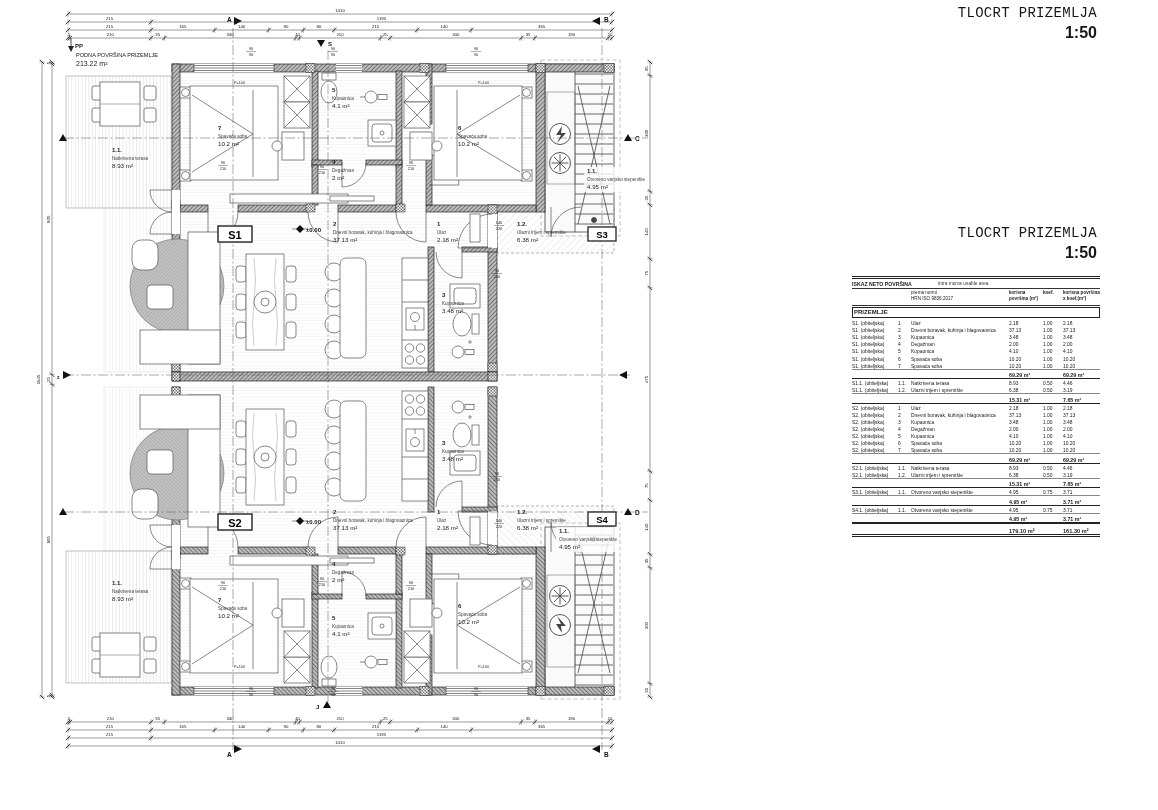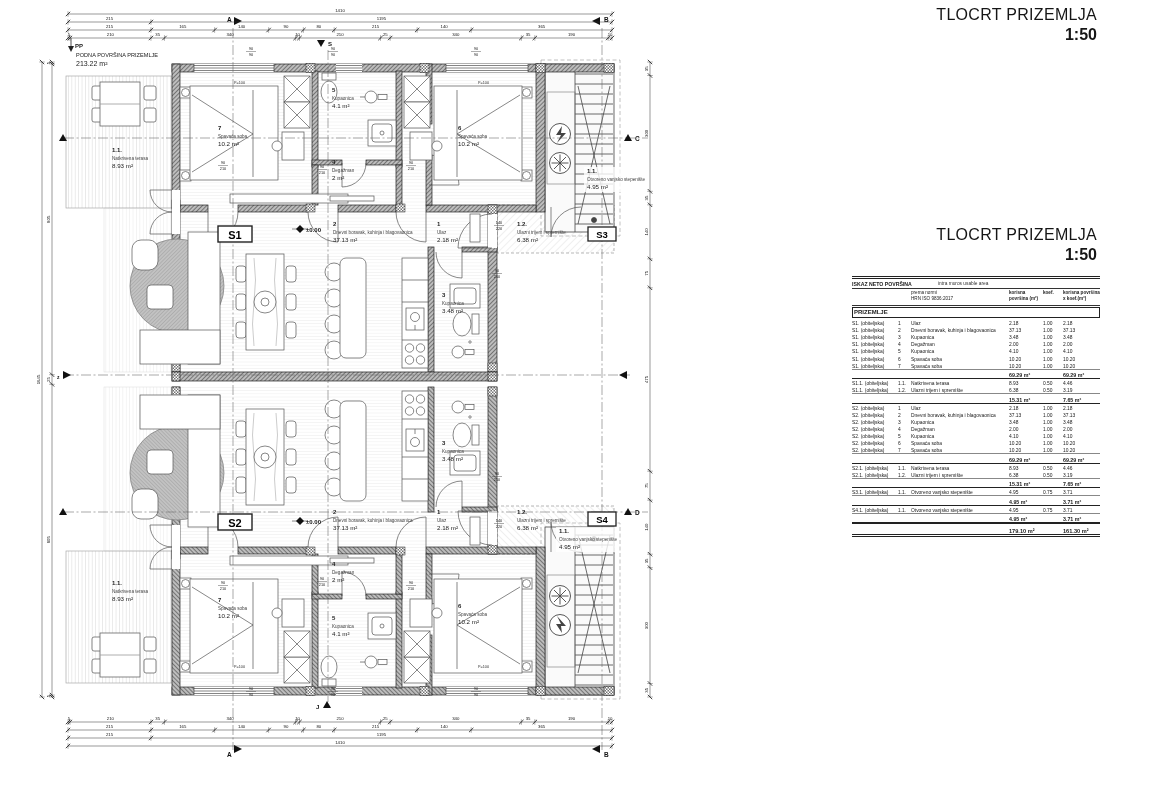--- a/index.html
+++ b/index.html
@@ -1,21 +1,21 @@
 <!DOCTYPE html>
 <html><head>
 <meta charset="utf-8">
 <style>
   html,body{margin:0;padding:0;background:#fff;}
   #canvas{position:relative;width:1158px;height:810px;background:#fff;overflow:hidden;
           font-family:"Liberation Sans",sans-serif;color:#1a1a1a;}
   svg text{font-family:"Liberation Sans",sans-serif;}
   
   .titleblock{position:absolute;right:61px;text-align:right;line-height:1.25;}
-  .titleblock .t1{font-size:16px;letter-spacing:.3px;color:#161616;}
+  .titleblock .t1{font-size:14px;letter-spacing:.3px;color:#161616;font-family:Liberation Mono, monospace;}
   .titleblock .t2{font-size:16px;font-weight:bold;color:#161616;}
   #title1{top:5px;} #title2{top:225px;}
   
   #watermark{position:absolute;left:424px;top:310px;width:300px;text-align:center;pointer-events:none;}
   #watermark .wm1{font-size:100px;font-weight:bold;letter-spacing:10px;color:rgba(228,228,228,.85);line-height:1;}
   #watermark .wm2{font-size:13px;letter-spacing:7px;color:rgba(224,224,224,.95);margin-top:6px;}
   
   #areatable{position:absolute;left:852px;top:276px;width:248px;border-top:3px double #222;}
   .ttitle{display:flex;align-items:center;height:9px;border-bottom:.8px solid #333;font-size:5.2px;}
   .ttitle .lt{font-weight:bold;width:86px;}

